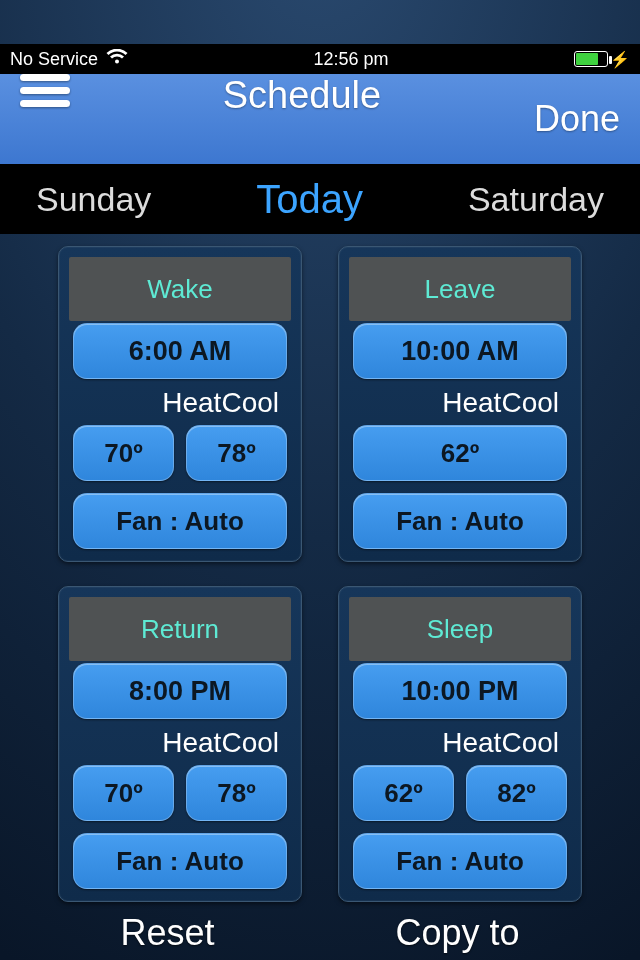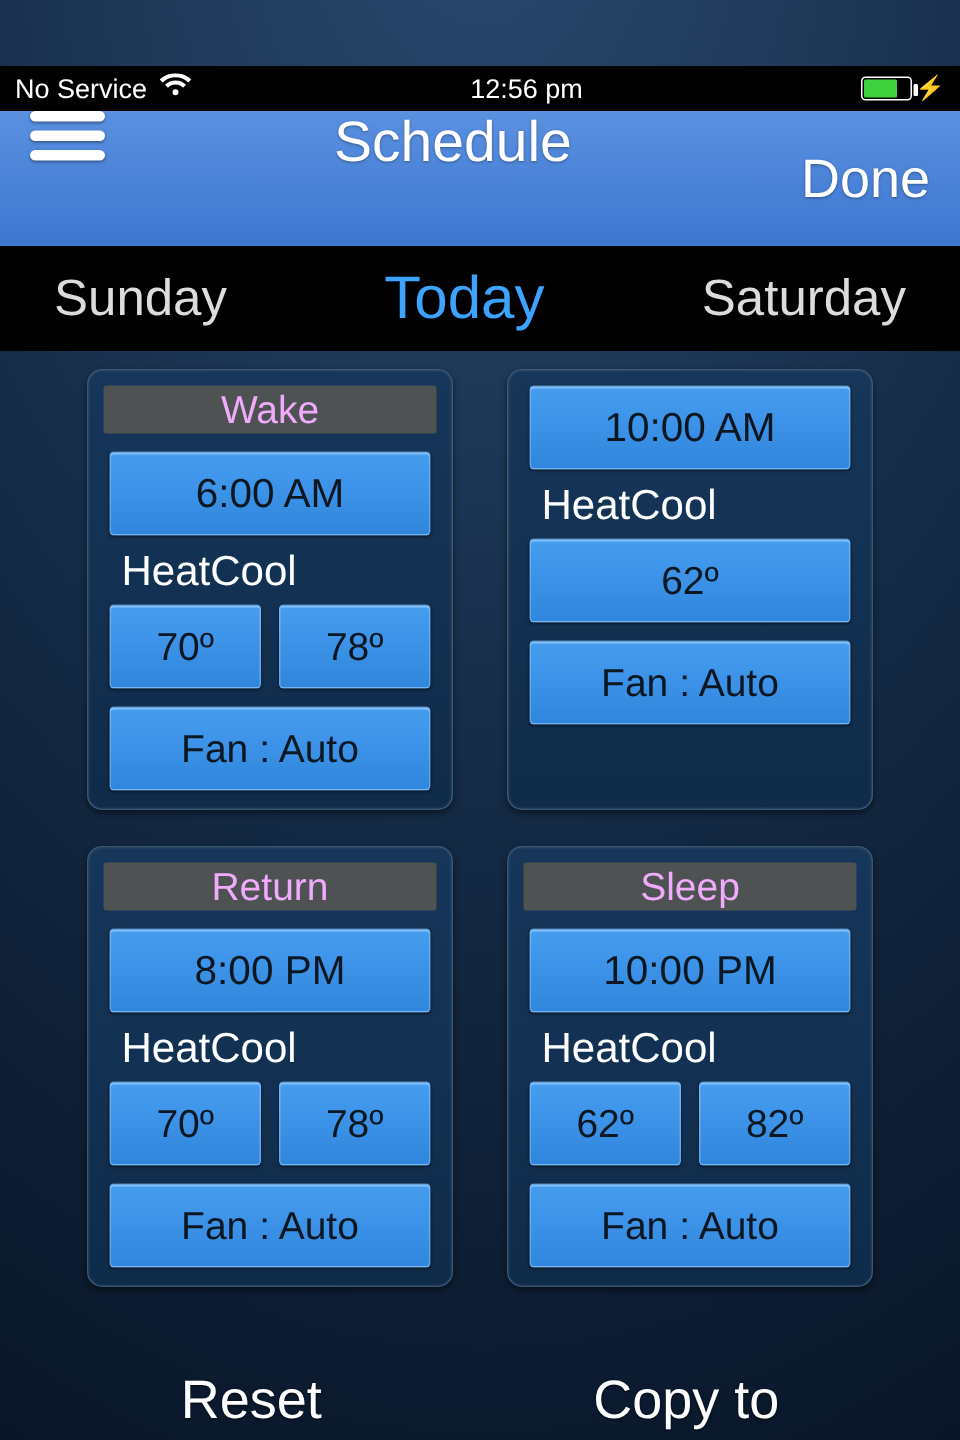--- a/index.html
+++ b/index.html
@@ -26,28 +26,28 @@
   
   .day-strip { height: 70px; background:#000; display:flex; align-items:center; justify-content:space-between; padding: 18px 36px; font-size: 34px; }
   .day-strip .left, .day-strip .right { color:#dcdcdc; cursor:pointer; }
   .day-strip .center { color:#3ca4ff; font-size: 40px; text-align: center; }
 
   
   .cards { padding: 12px 58px 0; display:grid; grid-template-columns: 1fr 1fr; grid-gap: 24px 36px; }
 
   .card { background: linear-gradient(#16365a, #0f2b4a); border: 1px solid #3a5773; border-radius: 10px; padding: 10px 10px 12px; box-shadow: inset 0 0 0 1px rgba(255,255,255,.04), 0 2px 4px rgba(0,0,0,.5); width: 244px; }
 
-  .card-title { height: 32px; background:#4f5253; color:#f0abfc; font-size: 26px; display:flex; align-items:center; justify-content:center; border-radius: 2px; margin-bottom: 12px; }
+  .card-title { height: 64px; background:#4f5253; color:#5eead4; font-size: 26px; display:flex; align-items:center; justify-content:center; border-radius: 2px; margin-bottom: 2px; }
 
-  .blue-btn { background: linear-gradient(#469df0, #2f86dc); border: 1px solid rgba(255,255,255,.25); box-shadow: inset 0 1px 0 rgba(255,255,255,.35), 0 1px 2px rgba(0,0,0,.5); border-radius: 3px; color:#011; color:#0b1a27; display:flex; align-items:center; justify-content:center; font-size: 26px; font-weight:400; color:#0e1924; }
+  .blue-btn { background: linear-gradient(#469df0, #2f86dc); border: 1px solid rgba(255,255,255,.25); box-shadow: inset 0 1px 0 rgba(255,255,255,.35), 0 1px 2px rgba(0,0,0,.5); border-radius: 14px; color:#011; color:#0b1a27; display:flex; align-items:center; justify-content:center; font-size: 26px; font-weight:700; color:#0e1924; }
   .blue-btn { color:#0c1722; }
 
   .time-btn { height: 56px; margin: 0 4px 8px; font-size: 27px; color:#0c1722; }
 
-  .labels { display:flex; justify-content:flex-start; padding: 0 12px 6px; font-size: 28px; color:#fff; }
+  .labels { display:flex; justify-content:flex-end; padding: 0 12px 6px; font-size: 28px; color:#fff; }
 
   .temps { display:flex; gap: 12px; padding: 0 4px 12px; }
   .temp-btn { flex:1; height: 56px; font-size: 26px; }
 
   .fan-btn { height: 56px; margin: 0 4px; font-size: 26px; }
 
   
   .bottom-actions { position:absolute; bottom: 6px; left:0; right:0; display:flex; justify-content:space-around; padding: 0 30px; font-size: 36px; color:#fff; text-shadow: 0 1px 2px rgba(0,0,0,.6); }
   .bottom-actions div { cursor:pointer; }
 </style>
@@ -100,20 +100,21 @@
       <span>Cool</span>
     </div>
     <div class="temps">
       <div class="blue-btn temp-btn">70º</div>
       <div class="blue-btn temp-btn">78º</div>
     </div>
     <div class="blue-btn fan-btn">Fan : Auto</div>
   </div>
 
   <div class="card">
+    <div class="card-title">Leave</div>
     <div class="blue-btn time-btn">10:00 AM</div>
     <div class="labels">
       <span>Heat</span>
       <span>Cool</span>
     </div>
     <div class="temps">
       <div class="blue-btn temp-btn">62º</div>
     </div>
     <div class="blue-btn fan-btn">Fan : Auto</div>
   </div>

